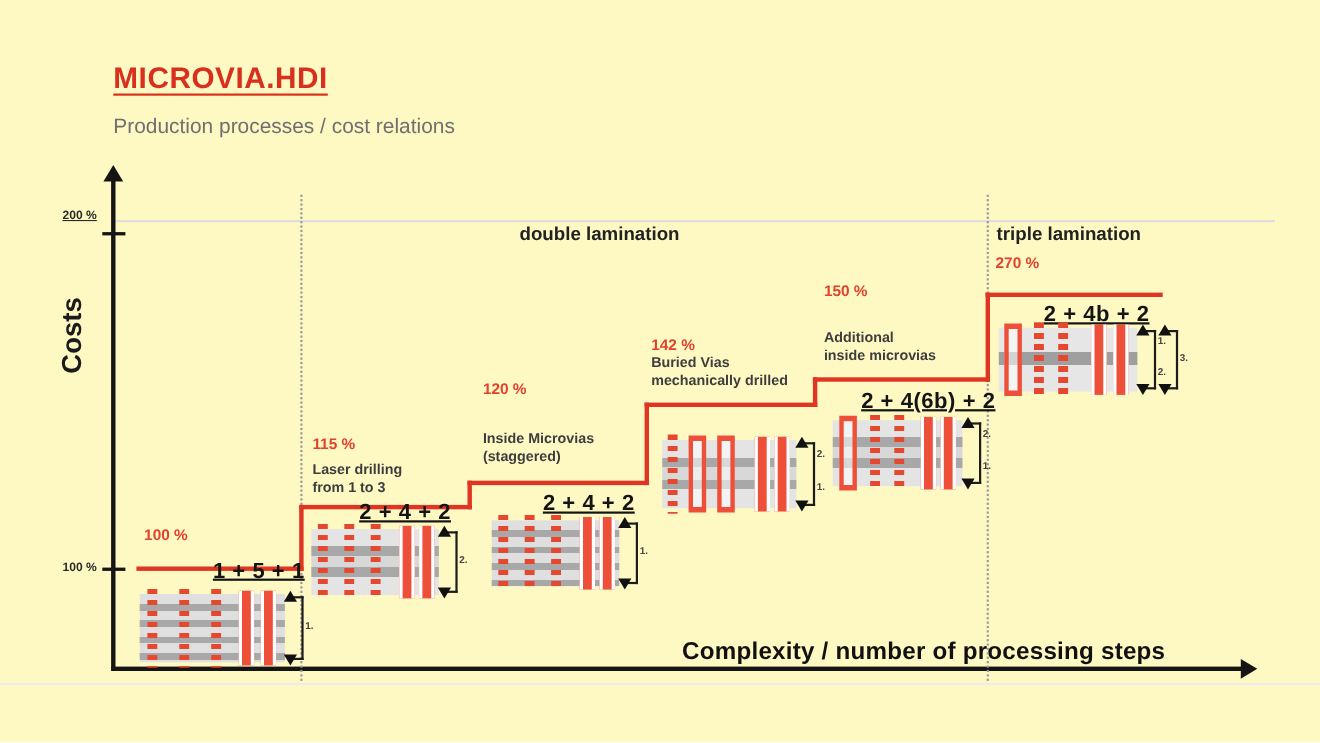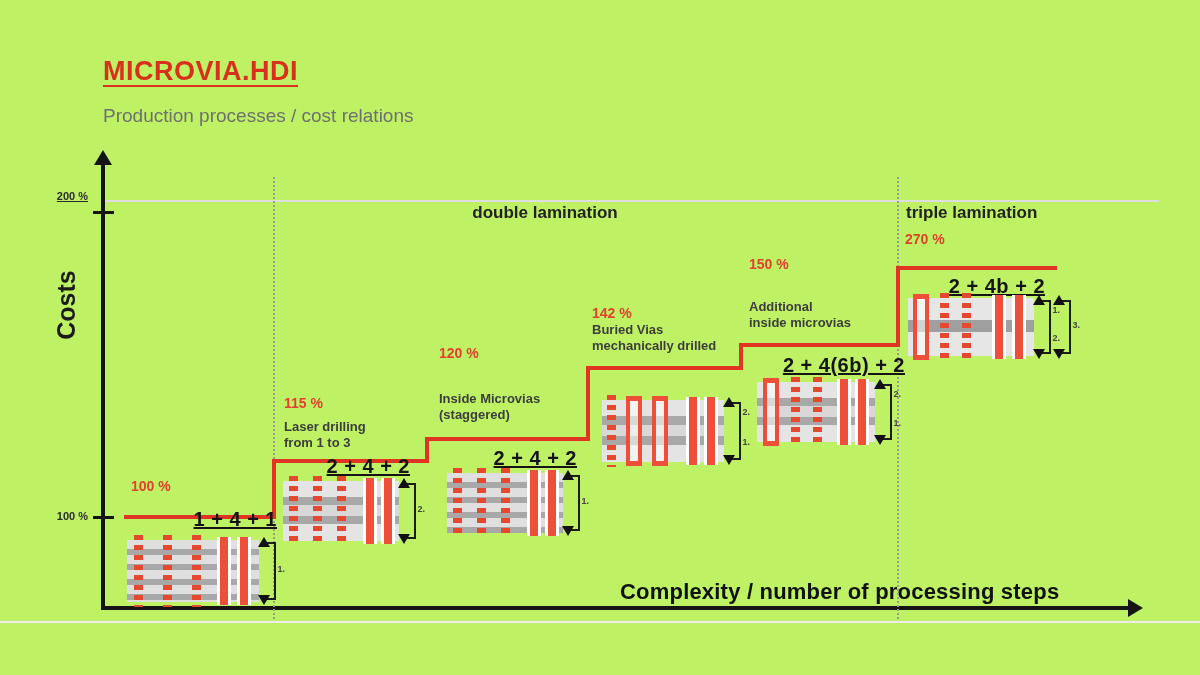--- a/index.html
+++ b/index.html
@@ -1,16 +1,16 @@
 <!DOCTYPE html>
 <html><head>
 <meta charset="utf-8">
 <style>
   html,body{margin:0;padding:0;background:#fff;}
-  #stage{position:relative;width:1200px;height:675px;background:#bef264;overflow:hidden;
+  #stage{position:relative;width:1200px;height:675px;background:#fef9c3;overflow:hidden;
          font-family:"Liberation Sans",sans-serif;color:#1b1b1b;}
   .abs{position:absolute;}
 
   
   .title{left:103px;top:56px;font-size:27px;font-weight:bold;color:#d92f1d;
          text-decoration:underline;text-decoration-thickness:2px;text-underline-offset:5px;letter-spacing:.5px;}
   .subtitle{left:103px;top:105px;font-size:19px;color:#6f6f6f;}
 
   
   .y-axis{left:101px;top:162px;width:4px;height:447px;background:#151515;}
@@ -107,21 +107,21 @@
   <div class="abs rl" style="left:425px;top:437px;width:4px;height:26px"></div>
   <div class="abs rl" style="left:425px;top:437px;width:165px;height:4px"></div>
   <div class="abs rl" style="left:586px;top:366px;width:4px;height:75px"></div>
   <div class="abs rl" style="left:586px;top:366px;width:157px;height:4px"></div>
   <div class="abs rl" style="left:739px;top:343px;width:4px;height:27px"></div>
   <div class="abs rl" style="left:739px;top:343px;width:161px;height:4px"></div>
   <div class="abs rl" style="left:896px;top:266px;width:4px;height:81px"></div>
   <div class="abs rl" style="left:896px;top:266px;width:161px;height:4px"></div>
 
   <div class="abs pct" style="left:131px;top:478px">100 %</div>
-  <div class="abs formula" style="left:127px;top:508px;width:150px">1 + 4 + 1</div>
+  <div class="abs formula" style="left:127px;top:508px;width:150px">1 + 5 + 1</div>
   <div class="abs pcb" style="left:127px;top:540px;height:62px">
     <div class="pcb-body stripes-many" style="width:132px">
       <i class="dash" style="left:7px"></i>
       <i class="dash" style="left:36px"></i>
       <i class="dash" style="left:65px"></i>
       <i class="bar" style="left:90px"></i>
       <i class="bar" style="left:110px"></i>
     </div>
     <div class="bracket">
       <i class="tri-up"></i>

